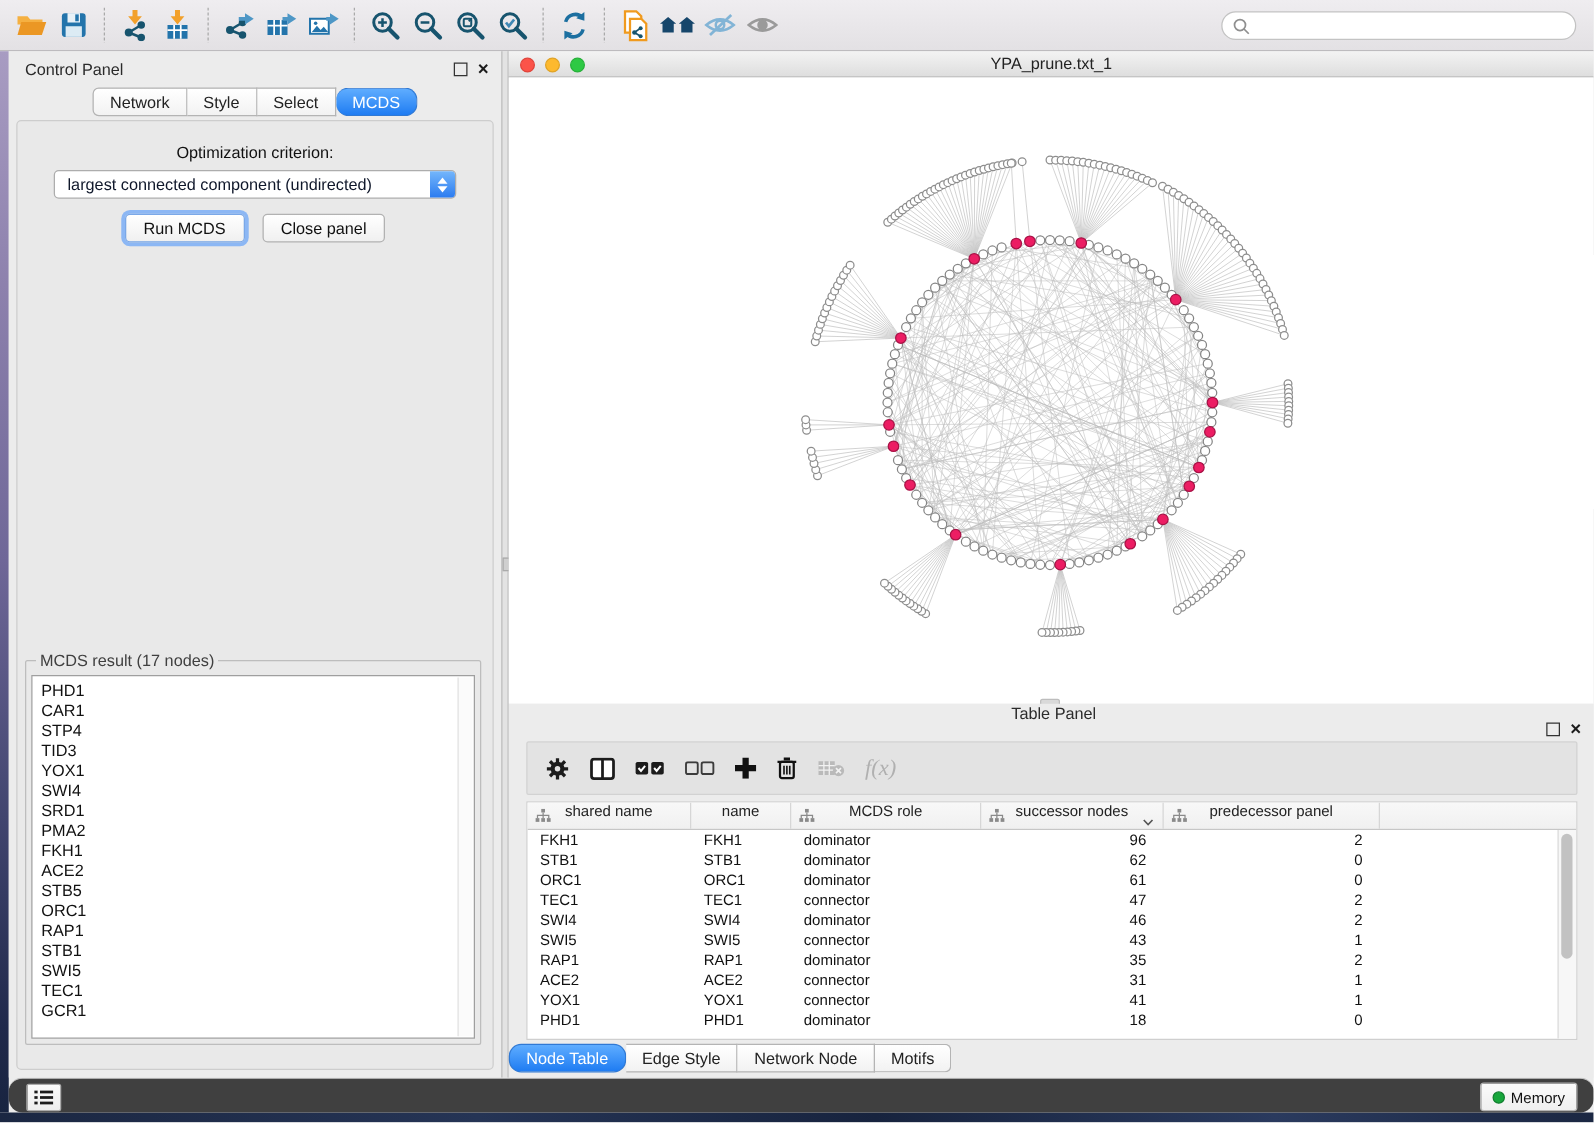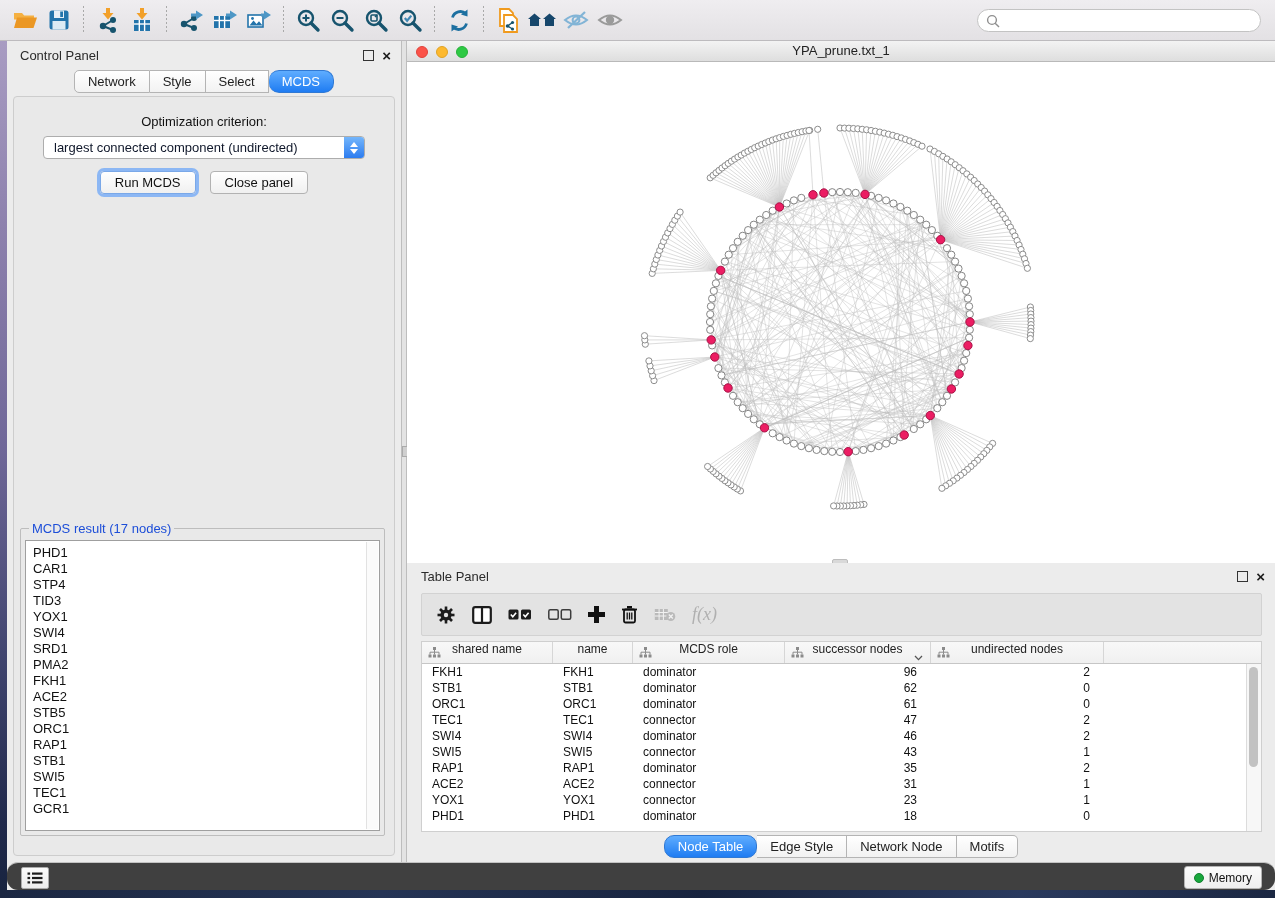--- a/index.html
+++ b/index.html
@@ -42,21 +42,21 @@
   .combo-step{position:absolute;right:0;top:0;bottom:0;width:20px;border-radius:0 3px 3px 0;
      background:linear-gradient(#74b6fb,#2c7cf0);display:flex;flex-direction:column;align-items:center;justify-content:center;gap:2px;}
   .tri-up{width:0;height:0;border-left:4px solid transparent;border-right:4px solid transparent;border-bottom:5px solid #fff;}
   .tri-down{width:0;height:0;border-left:4px solid transparent;border-right:4px solid transparent;border-top:5px solid #fff;}
   .btn-row{margin-top:12px;display:flex;justify-content:center;gap:14px;}
   .push-btn{font-size:13px;color:#111;padding:3px 14px;border:1px solid #b2b2b2;border-radius:4px;
      background:linear-gradient(#ffffff,#f0f0f0);}
   .push-btn.focused{box-shadow:0 0 0 3px rgba(90,156,250,.65);border-color:#7aa8e8;}
   .mcds-fieldset{position:absolute;left:6px;right:9px;top:424px;bottom:19px;border:1px solid #bdbdbd;
      border-radius:2px;margin:0;padding:4px;box-sizing:border-box;}
-  .mcds-fieldset legend{font-size:13px;color:#1d4ed8;padding:0 3px;margin-left:4px;}
+  .mcds-fieldset legend{font-size:13px;color:#404040;padding:0 3px;margin-left:4px;}
   .mcds-list{position:relative;width:100%;height:100%;background:#fff;border:1px solid #9f9f9f;
      box-sizing:border-box;overflow:hidden;padding:4px 14px 0 7px;}
   .mcds-item{font-size:13px;line-height:16px;color:#111;}
   .mcds-scroll{position:absolute;top:1px;bottom:1px;right:1px;width:11px;background:#fbfbfb;border-left:1px solid #e2e2e2;}
   
   .vdivider{position:absolute;left:401px;top:41px;width:6px;bottom:36px;background:#e3e3e3;
      border-left:1px solid #bdbdbd;border-right:1px solid #bdbdbd;box-sizing:border-box;}
   .vdivider .grip{position:absolute;left:0px;top:405px;width:4px;height:9px;background:#cfcfcf;border:1px solid #aaa;}
   .hsplit-grip{position:absolute;left:832px;top:559px;width:14px;height:7px;background:#d9d9d9;border:1px solid #bdbdbd;border-radius:2px;}
   
@@ -70,40 +70,40 @@
   .netwin-name{text-align:center;font-size:13px;color:#222;line-height:20px;}
   .net-canvas{position:absolute;left:407px;top:62px;right:0;height:501px;background:#fff;overflow:hidden;}
   .net-canvas svg{display:block;}
   .edge{stroke:#bdbdbd;stroke-width:.7;opacity:.6;}
   .fan-edge{stroke:#c7c7c7;stroke-width:.7;opacity:.9;}
   .ring-node{fill:#fff;stroke:#858585;stroke-width:1;}
   .leaf-node{fill:#fff;stroke:#8d8d8d;stroke-width:1;}
   .hub-node{fill:#ec1d63;stroke:#a81246;stroke-width:1;}
   
   .tpanel{position:absolute;left:407px;top:563px;right:0;height:299px;background:#ececec;}
-  .tpanel .panel-titlebar{padding-left:14px;height:27px;}
+  .tpanel .panel-titlebar{padding-left:14px;height:27px;flex-direction:column;}
   .ttoolbar{position:absolute;left:14px;right:13px;top:30px;height:43px;background:#e3e3e3;
      border:1px solid #d2d2d2;border-radius:2px;display:flex;align-items:center;gap:16px;padding-left:14px;box-sizing:border-box;}
   .tt-icon{display:flex;align-items:center;justify-content:center;}
   .fx{font-family:"Liberation Serif",serif;font-style:italic;font-size:18px;color:#b0b0b0;}
   .ntable{position:absolute;left:14px;right:13px;top:78px;height:191px;background:#fff;border:1px solid #cfcfcf;box-sizing:border-box;overflow:hidden;}
   .thead{display:grid;grid-template-columns:131px 80px 152px 146px 173px 1fr;height:22px;
      background:linear-gradient(#f8f8f8,#f0f0f0);border-bottom:1px solid #c6c6c6;box-sizing:border-box;}
   .th{position:relative;border-right:1px solid #d6d6d6;display:flex;justify-content:center;font-size:12px;color:#222;}
   .th:last-child{border-right:none;}
   .th .colicon{position:absolute;left:6px;top:5px;}
   .th .sortchev{position:absolute;right:7px;top:8px;}
   .tbody{position:absolute;left:0;right:15px;top:22px;bottom:0;overflow:hidden;}
   .trow{display:grid;grid-template-columns:131px 80px 152px 146px 173px 1fr;height:16px;}
   .tcell{font-size:12px;color:#111;line-height:16px;white-space:nowrap;overflow:hidden;}
   .tcell.a-left{padding-left:10px;}
   .tcell.a-right{text-align:right;padding-right:14px;}
   .vscroll{position:absolute;right:0;top:22px;bottom:0;width:15px;background:#f7f7f7;border-left:1px solid #dcdcdc;box-sizing:border-box;}
   .vscroll .thumb{position:absolute;left:2px;top:3px;width:9px;height:100px;background:#c2c2c2;border-radius:5px;}
-  .tpanel-tabs{position:absolute;left:0;right:0;top:272px;display:flex;justify-content:center;}
+  .tpanel-tabs{position:absolute;left:0;right:0;top:272px;display:flex;justify-content:flex-start;}
   
   .statusbar{position:absolute;left:7px;right:0;top:862px;height:28px;background:#404040;border-top:1px solid #c2c2c2;box-sizing:border-box;border-radius:11px;}
   .status-list-btn{position:absolute;left:14px;top:4px;width:26px;height:20px;background:linear-gradient(#fbfbfb,#ededed);
      border:1px solid #ababab;border-radius:2px;display:flex;align-items:center;justify-content:center;}
   .memory-btn{position:absolute;right:13px;top:3px;height:21px;padding:0 9px;background:linear-gradient(#fbfbfb,#efefef);
      border:1px solid #b3b3b3;border-radius:3px;display:flex;align-items:center;gap:5px;}
   .memory-dot{width:10px;height:10px;border-radius:50%;background:#18a73c;border:1px solid #128030;box-sizing:border-box;}
   .memory-btn span{font-size:12px;color:#111;}
 </style>
 </head>
@@ -1133,21 +1133,21 @@
           <div class="th">
             <span class="colicon"><svg width="13" height="11" viewBox="0 0 13 11">
                 <g fill="#8a8a8a">
                   <rect x="5" y="0" width="3" height="3"></rect>
                   <rect x="0.5" y="7.5" width="3" height="3"></rect>
                   <rect x="5" y="7.5" width="3" height="3"></rect>
                   <rect x="9.5" y="7.5" width="3" height="3"></rect>
                 </g>
                 <path d="M6.5 3 v2.2 M2 7.5 v-2.3 h9 v2.3 M6.5 5.2 v2.3" stroke="#8a8a8a" stroke-width="1" fill="none"></path>
               </svg></span>
-            <span>undirected nodes</span>
+            <span>predecessor panel</span>
           </div>
           <div class="th"></div>
         </div>
       <div class="tbody">
           <div class="trow">
             <div class="tcell a-left">FKH1</div>
             <div class="tcell a-left">FKH1</div>
             <div class="tcell a-left">dominator</div>
             <div class="tcell a-right">96</div>
             <div class="tcell a-right">2</div>
@@ -1206,21 +1206,21 @@
             <div class="tcell a-left">ACE2</div>
             <div class="tcell a-left">connector</div>
             <div class="tcell a-right">31</div>
             <div class="tcell a-right">1</div>
             <div class="tcell"></div>
           </div>
           <div class="trow">
             <div class="tcell a-left">YOX1</div>
             <div class="tcell a-left">YOX1</div>
             <div class="tcell a-left">connector</div>
-            <div class="tcell a-right">23</div>
+            <div class="tcell a-right">41</div>
             <div class="tcell a-right">1</div>
             <div class="tcell"></div>
           </div>
           <div class="trow">
             <div class="tcell a-left">PHD1</div>
             <div class="tcell a-left">PHD1</div>
             <div class="tcell a-left">dominator</div>
             <div class="tcell a-right">18</div>
             <div class="tcell a-right">0</div>
             <div class="tcell"></div>

